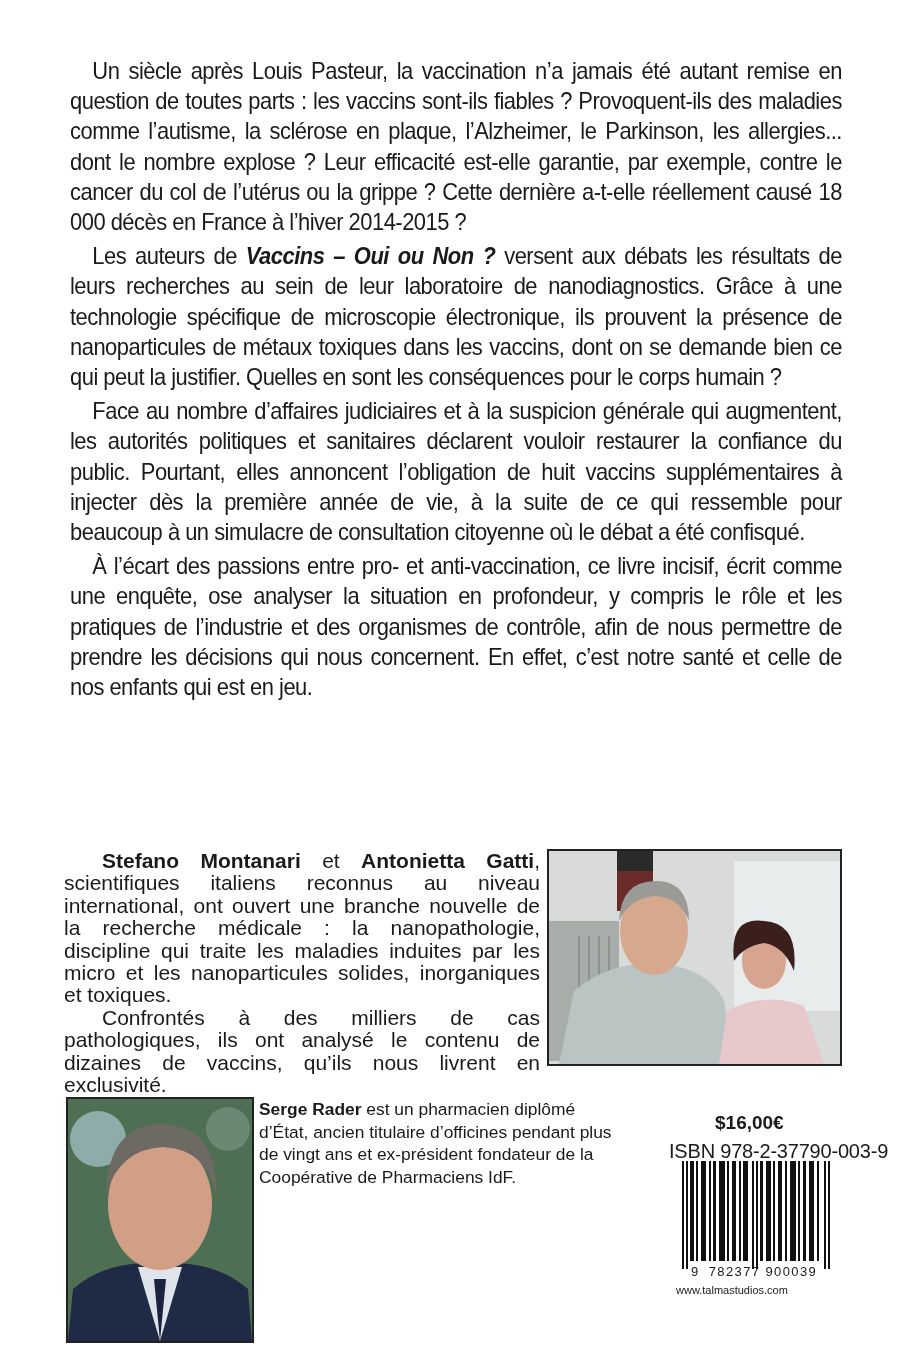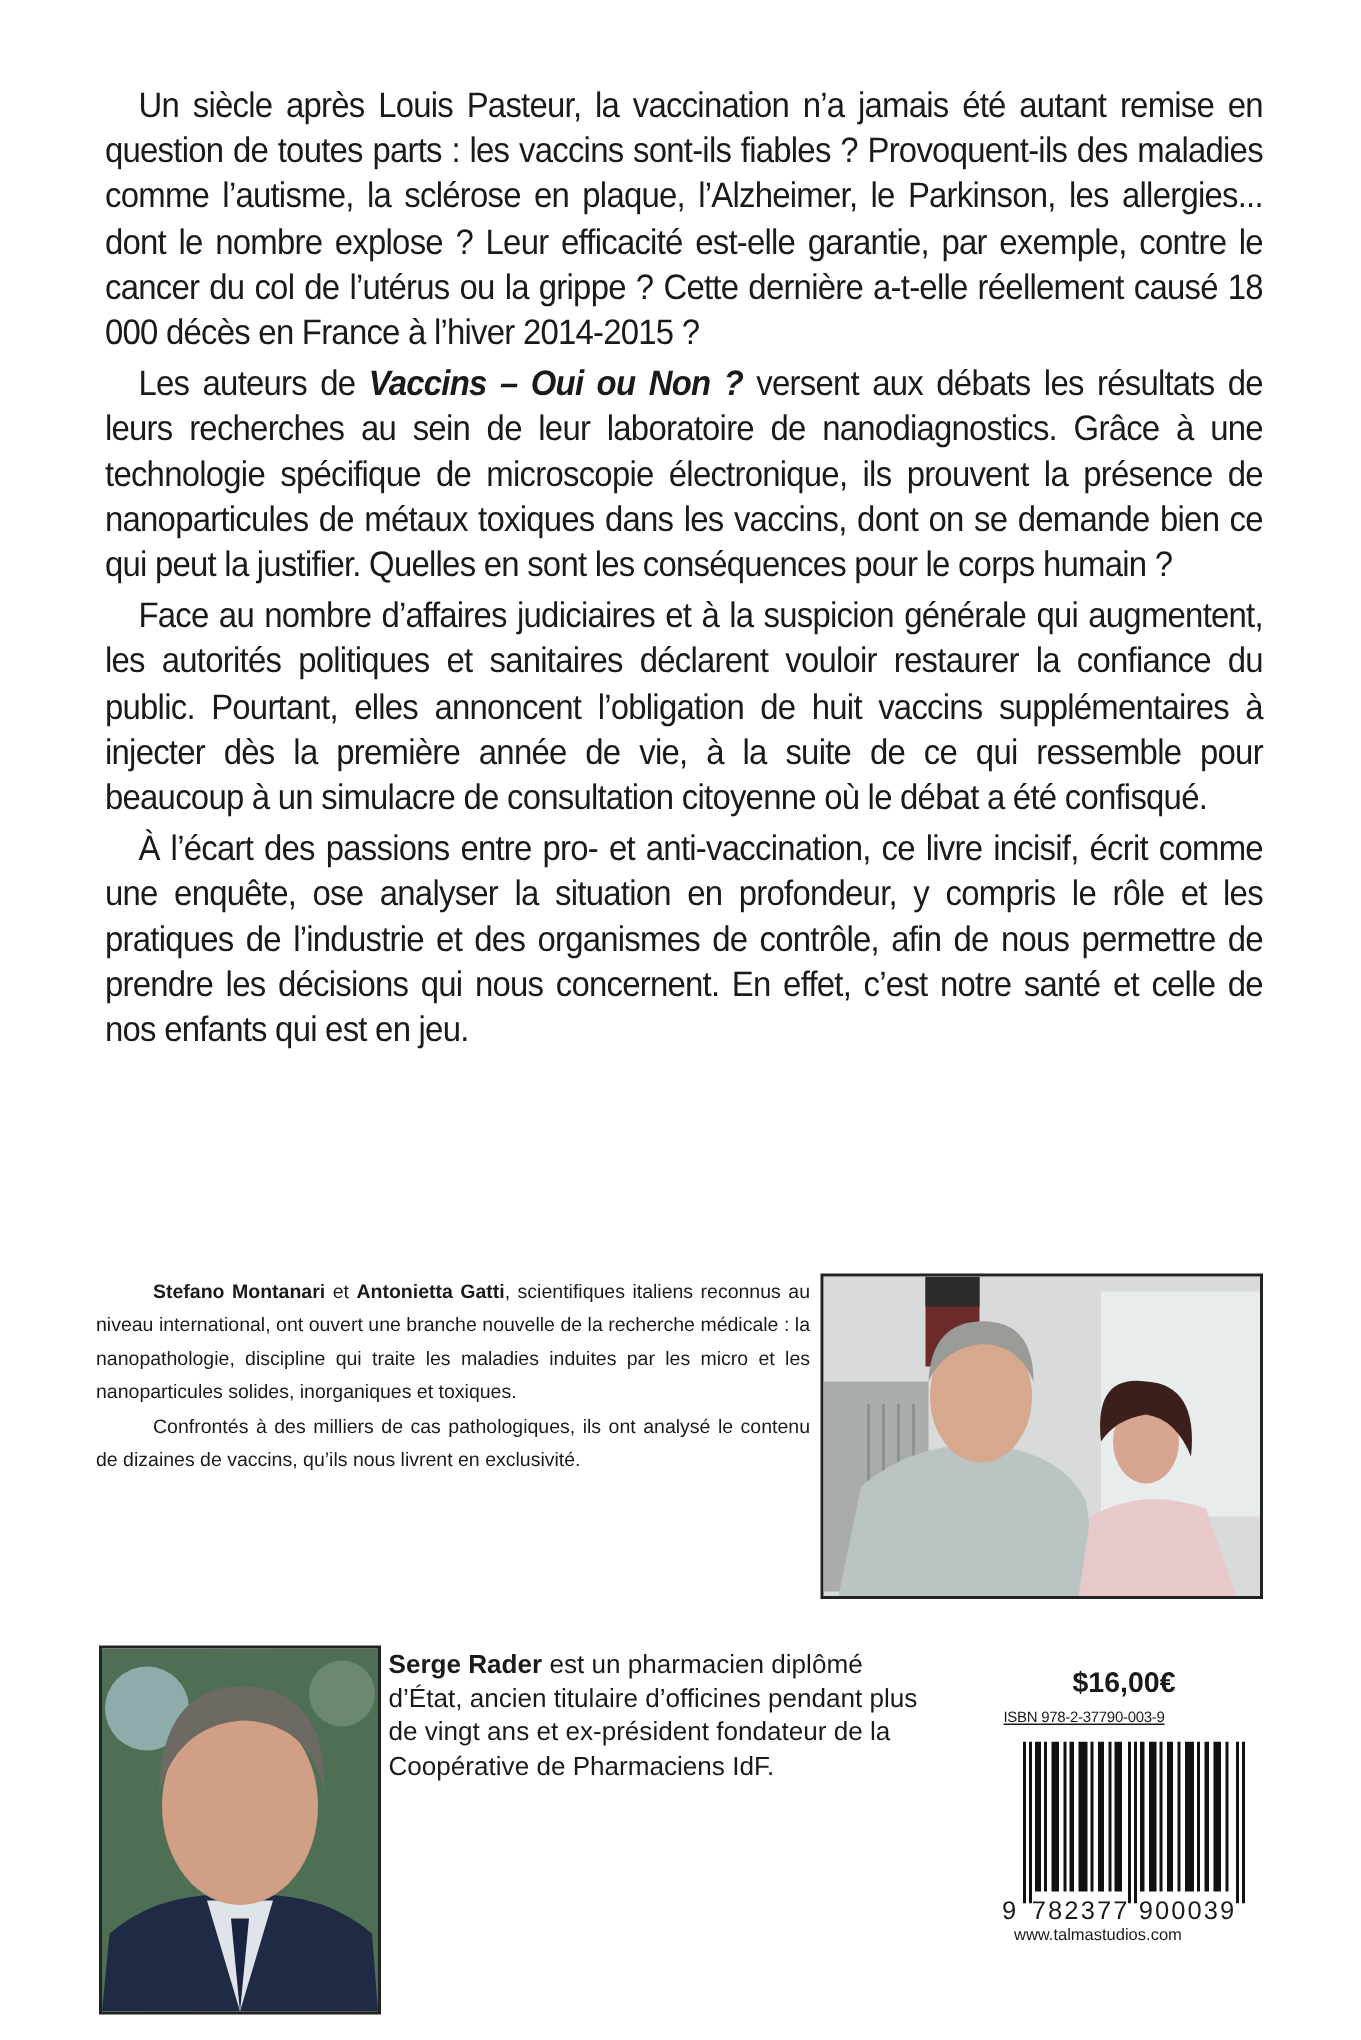--- a/index.html
+++ b/index.html
@@ -10,44 +10,44 @@
   .main-text {
     position:absolute; left:70px; top:56px; width:772px;
     font-family:"Liberation Sans", sans-serif; font-size:23.6px; line-height:30.2px;
     letter-spacing:-0.55px; transform:scaleX(0.93); transform-origin:left top;
   }
   .main-text p { margin:0 0 4px 0; text-align:justify; text-indent:24px; width:830px; }
   .main-text em { font-weight:bold; font-style:italic; }
 
   .bio1 {
     position:absolute; left:64px; top:850px; width:476px;
-    font-size:13px; line-height:22.4px; text-align:justify;
+    font-size:21px; line-height:22.4px; text-align:justify;
   }
   .bio1 p { margin:0; text-indent:38px; }
   .bio1 b { font-weight:bold; }
 
   .photo {
     position:absolute; border:2px solid #222; box-sizing:border-box; overflow:hidden;
   }
   .photo-authors { left:547px; top:849px; width:295px; height:217px;
     background:linear-gradient(180deg,#d9dcdc 0%,#cfd4d2 40%,#bfc5c2 100%); }
   .photo-rader { left:66px; top:1097px; width:188px; height:246px;
     background:linear-gradient(135deg,#9fbcc4 0%,#5f7f6c 45%,#2f4230 100%); }
 
   .bio2 {
     position:absolute; left:259px; top:1098px; width:355px;
     font-size:17.4px; line-height:22.6px;
   }
   .bio2 p { margin:0; }
   .bio2 b { font-weight:bold; }
 
   .price { position:absolute; left:715px; top:1112px; font-size:19px;font-weight:bold; }
-  .isbn { position:absolute; left:669px; top:1140px; font-size:10px; letter-spacing:-0.2px;text-decoration:underline; }
+  .isbn { position:absolute; left:669px; top:1140px; font-size:20px; letter-spacing:-0.2px; }
   .barcode { position:absolute; left:682px; top:1161px; width:148px; height:108px; }
-  .barcode-num { position:absolute; left:668px; top:1264px; font-size:17px; letter-spacing:1.4px; }
+  .barcode-num { position:absolute; left:691px; top:1264px; font-size:13px; letter-spacing:1.4px; }
   .barcode-num .lead { margin-right:9px; }
   .website { position:absolute; left:676px; top:1284px; font-size:11px; }
 </style>
 </head>
 <body>
 
 <div class="main-text">
   <p>Un siècle après Louis Pasteur, la vaccination n’a jamais été autant remise en question de toutes parts : les vaccins sont-ils fiables ? Provoquent-ils des maladies comme l’autisme, la sclérose en plaque, l’Alzheimer, le Parkinson, les allergies... dont le nombre explose ? Leur efficacité est-elle garantie, par exemple, contre le cancer du col de l’utérus ou la grippe ? Cette dernière a-t-elle réellement causé 18 000 décès en France à l’hiver 2014-2015 ?</p>
   <p><span>Les auteurs de </span><em>Vaccins – Oui ou Non ?</em><span> versent aux débats les résultats de leurs recherches au sein de leur laboratoire de nanodiagnostics. Grâce à une technologie spécifique de microscopie électronique, ils prouvent la présence de nanoparticules de métaux toxiques dans les vaccins, dont on se demande bien ce qui peut la justifier. Quelles en sont les conséquences pour le corps humain ?</span></p>
   <p>Face au nombre d’affaires judiciaires et à la suspicion générale qui augmentent, les autorités politiques et sanitaires déclarent vouloir restaurer la confiance du public. Pourtant, elles annoncent l’obligation de huit vaccins supplémentaires à injecter dès la première année de vie, à la suite de ce qui ressemble pour beaucoup à un simulacre de consultation citoyenne où le débat a été confisqué.</p>

